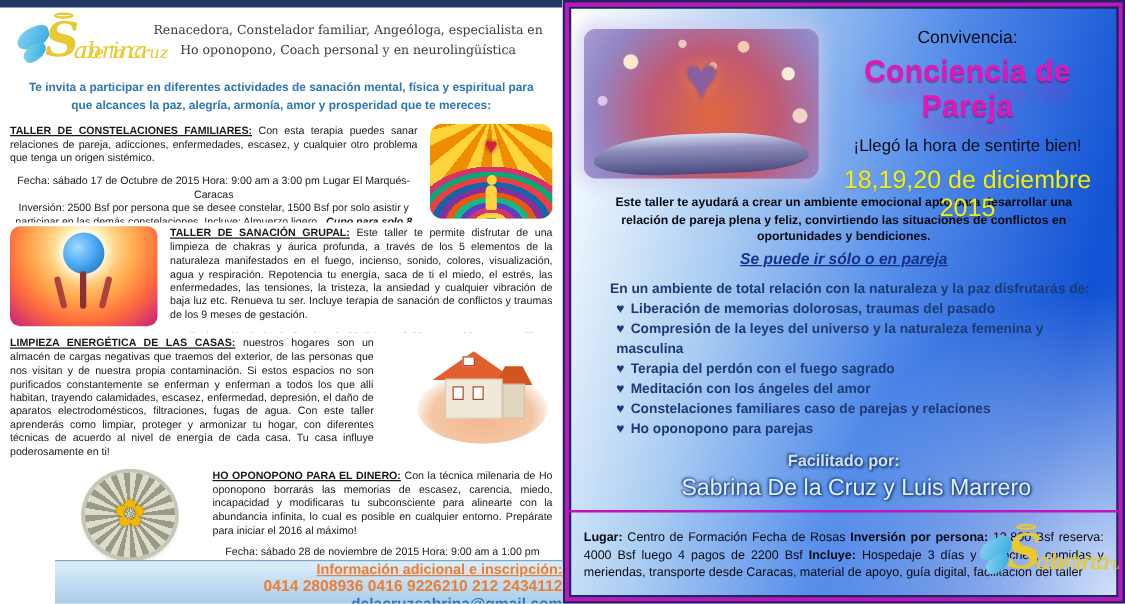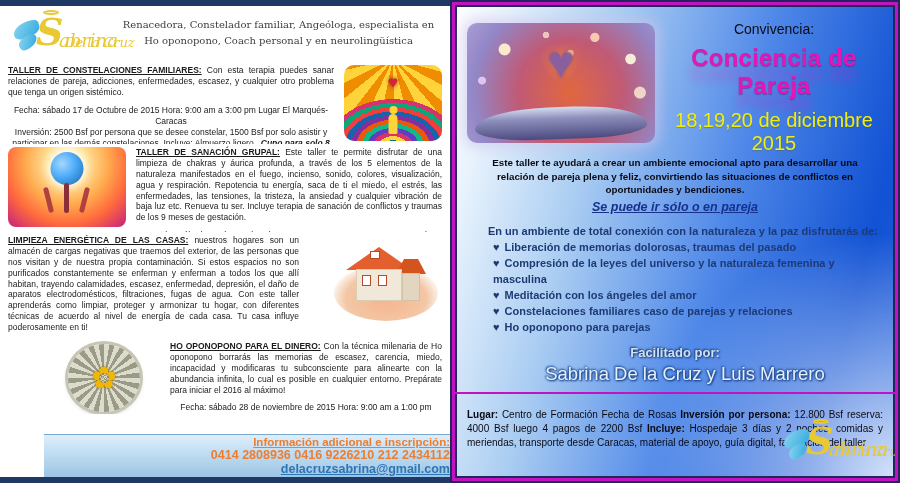--- a/index.html
+++ b/index.html
@@ -175,20 +175,21 @@
         <div class="slogo-halo"></div>
         <div class="slogo-wing w1"></div>
         <div class="slogo-wing w2"></div>
         <div class="slogo-s">S</div>
         <div class="slogo-script t1">abrina</div>
         <div class="slogo-script t2">De la Cruz</div>
       </div>
       <div class="header-text">Renacedora, Constelador familiar, Angeóloga, especialista en Ho oponopono, Coach personal y en neurolingüística</div>
     </div>
 
+    <div class="invite">Te invita  a participar en diferentes actividades  de sanación mental, física y espiritual para que alcances la paz, alegría, armonía, amor y prosperidad que te mereces:</div>
 
     <section class="sec sec1">
       <div class="sec-text">
         <p class="sec-body"><span class="sec-title">TALLER DE CONSTELACIONES FAMILIARES:</span> <span>Con esta terapia puedes sanar relaciones de pareja, adicciones, enfermedades, escasez, y cualquier otro problema que tenga un origen sistémico.</span></p>
         <div class="fecha">
           <div>Fecha: sábado 17 de Octubre  de 2015  Hora: 9:00 am a 3:00 pm   Lugar El Marqués- Caracas</div>
           <div><span>Inversión: 2500 Bsf por persona que se desee constelar, 1500 Bsf por solo asistir y participar en las demás constelaciones. Incluye: Almuerzo ligero</span>&nbsp;&nbsp; <span class="hl">Cupo para solo 8 personas</span></div>
         </div>
       </div>
       <div class="img img-constellation">
@@ -258,31 +259,33 @@
     <div class="right-panel">
 
       <div class="hero">
         <div class="book-img">
           <span class="book-heart">♥</span>
           <span class="book-base"></span>
         </div>
         <div class="hero-text">
           <div class="kicker">Convivencia:</div>
           <div class="main-title">Conciencia de Pareja</div>
+          <div class="subtitle">¡Llegó la hora de sentirte bien!</div>
           <div class="dates">18,19,20 de diciembre 2015</div>
         </div>
       </div>
 
       <div class="intro">Este taller te ayudará a crear un ambiente emocional apto para desarrollar una relación de pareja plena y feliz, convirtiendo las situaciones de conflictos en oportunidades y bendiciones.</div>
       <div class="solo-line">Se puede ir sólo o en pareja</div>
 
-      <div class="ambiente">En un ambiente de total conexión con la naturaleza y la paz disfrutarás de:</div>
+      <div class="ambiente">En un ambiente de total relación con la naturaleza y la paz disfrutarás de:</div>
       <ul class="bullets">
         <li><span class="hb">♥</span><span>Liberación de  memorias dolorosas, traumas del pasado</span></li>
         <li><span class="hb">♥</span><span>Compresión de la leyes del universo y la naturaleza femenina y masculina</span></li>
+        <li><span class="hb">♥</span><span>Terapia del perdón con el fuego sagrado</span></li>
         <li><span class="hb">♥</span><span>Meditación  con los ángeles del amor</span></li>
         <li><span class="hb">♥</span><span>Constelaciones familiares caso de parejas y relaciones</span></li>
         <li><span class="hb">♥</span><span>Ho oponopono para parejas</span></li>
       </ul>
 
       <div class="facilitado">Facilitado por:</div>
       <div class="facilitators">Sabrina De la Cruz y Luis Marrero</div>
 
       <hr class="venue-divider">
 

